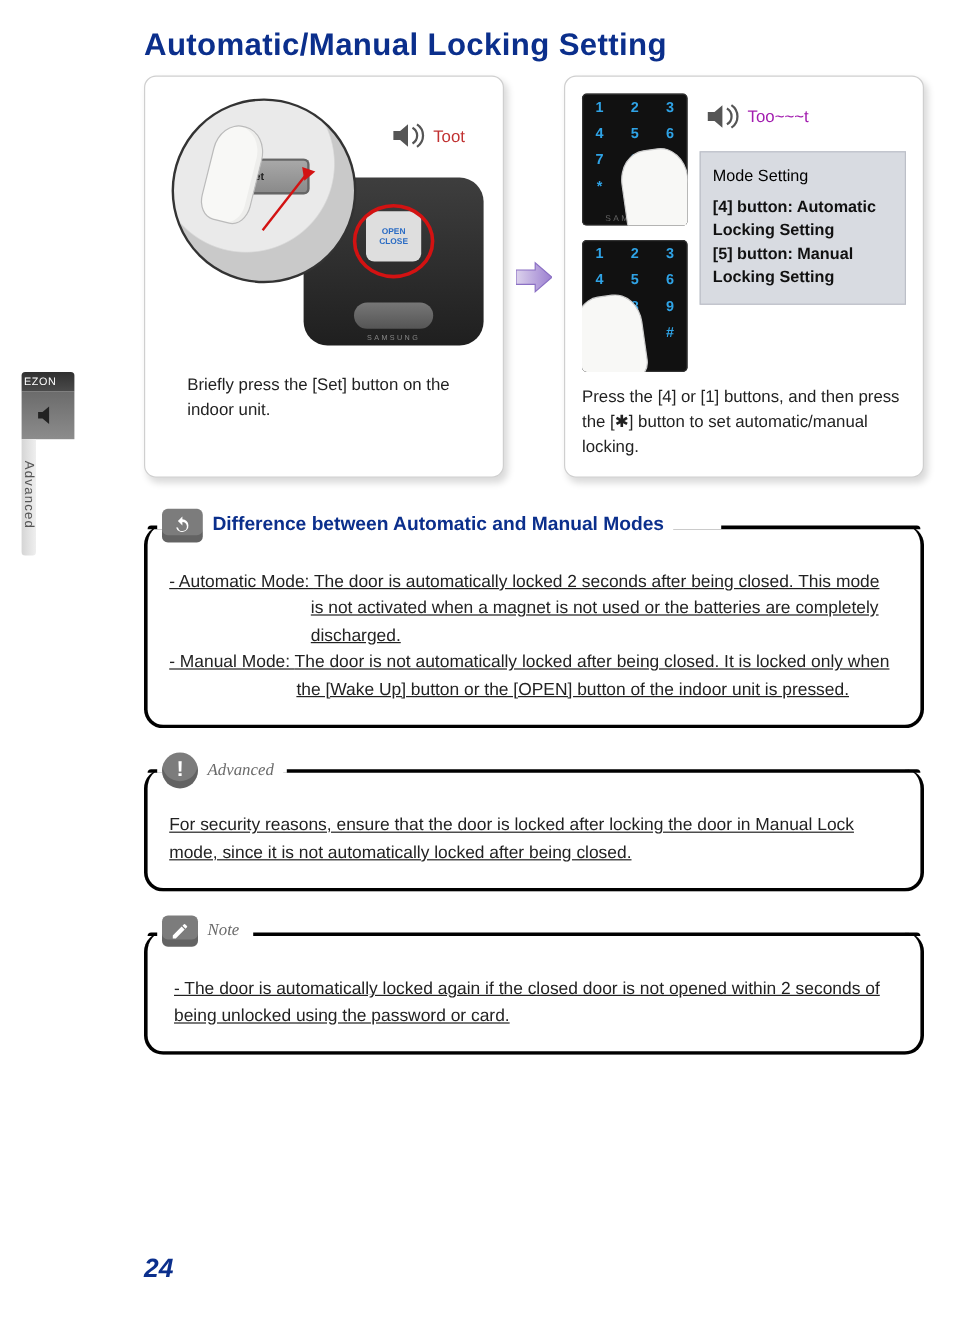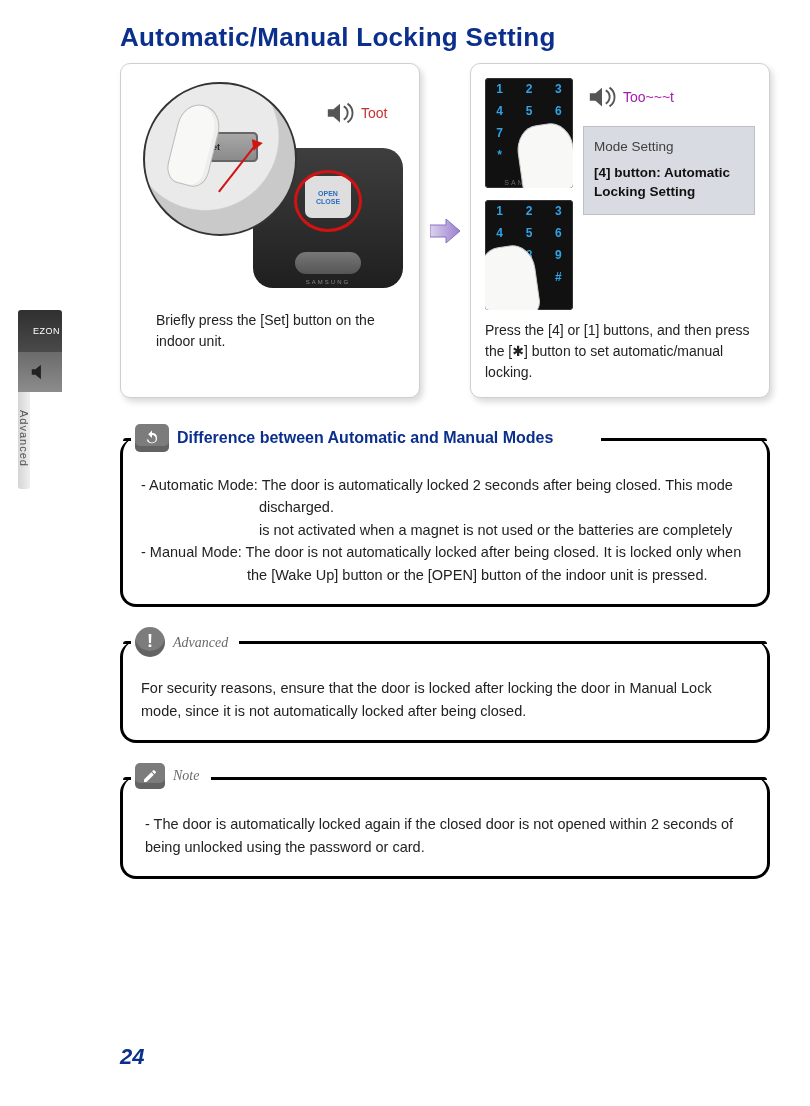--- a/index.html
+++ b/index.html
@@ -34,22 +34,22 @@
   .sidetab {
     position: absolute;
     left: 18px;
     top: 310px;
     width: 44px;
   }
   .sidetab .ez {
     background: linear-gradient(#303030,#4a4a4a);
     color: #fff;
     font-size: 9px;
-    text-align: right;
-    padding: 16px 2px;
+    text-align: left;
+    padding: 3px 2px;
     border-radius: 3px 3px 0 0;
     letter-spacing: .5px;
   }
   .sidetab .spk {
     background: linear-gradient(#6b6b6b,#8c8c8c);
     height: 40px;
     display: flex;
     align-items: center;
     justify-content: center;
   }
@@ -227,36 +227,37 @@
   .c2-sound .lbl { color:#a21caf; font-size:14px; }
   .mode-box {
     background:#d8dbe1;
     border:1px solid #bcbfc7;
     padding:10px 10px 12px 10px;
     font-size:13.5px;
     line-height:1.45;
     margin-top:6px;
   }
   .mode-box .heading {
-    color:#404040;
+    color:#000000;
     margin-bottom:6px;
   }
   .mode-box .body { font-weight:bold; color:#111;}
   .c2-caption { font-size:14px; line-height:1.5; margin-top:10px;}
 
   
   .info {
     position: relative;
     border: 3px solid #000;
     border-radius: 16px;
     padding: 36px 18px 18px 18px;
     margin: 0 0 34px 0;
     font-size:14.5px;
     line-height:1.55;
     border-top: none;
+    text-decoration: underline;
   }
   .info::before {
     
     content: "";
     position: absolute;
     top: 0; left: 0; right: 0;
     height: 3px;
     background: #000;
     border-radius: 16px 16px 0 0;
   }
@@ -427,20 +428,21 @@
               <polygon class="cone" points="3,12 9,12 16,6 16,26 9,20 3,20" fill="#555"></polygon>
               <path class="arc" d="M20 9 A8 8 0 0 1 20 23"></path>
               <path class="arc" d="M24 6 A12 12 0 0 1 24 26"></path>
             </svg>
             <span class="lbl">Too~~~t</span>
           </div>
           <div class="mode-box">
             <div class="heading">Mode Setting</div>
             <div class="body">
               <div>[4] button: Automatic Locking Setting</div>
+              <div>[5] button: Manual Locking Setting</div>
             </div>
           </div>
         </div>
       </div>
       <div class="c2-caption">Press the [4] or [1] buttons, and then press the [✱] button to set automatic/manual locking.</div>
     </div>
 
   </div>
 
   <div class="info diff">
@@ -448,22 +450,22 @@
     <div class="legend iconed">
       <div class="badge">
         <svg viewBox="0 0 24 24" width="18" height="18">
           <path d="M12 5V2L7 7l5 5V8c2.76 0 5 2.24 5 5a5 5 0 0 1-9.9 1H5a7 7 0 1 0 7-9z" fill="#fff"></path>
         </svg>
       </div>
       <span class="title2">Difference between Automatic and Manual Modes</span>
     </div>
     <p>
       <span>- Automatic Mode: </span><span>The door is automatically locked 2 seconds after being closed. This mode</span>
+      <span class="indent">is not activated when a magnet is not used or the batteries are completely</span>
       <span class="indent">discharged.</span>
-      <span class="indent">is not activated when a magnet is not used or the batteries are completely</span>
     </p>
     <p>
       <span>- Manual Mode: </span><span>The door is not automatically locked after being closed. It is locked only when</span>
       <span class="indent" style="margin-left:106px;">the [Wake Up] button or the [OPEN] button of the indoor unit is pressed.</span>
     </p>
   </div>
 
   <div class="info caution">
     <div class="gapmask"></div>
     <div class="legend iconed">

